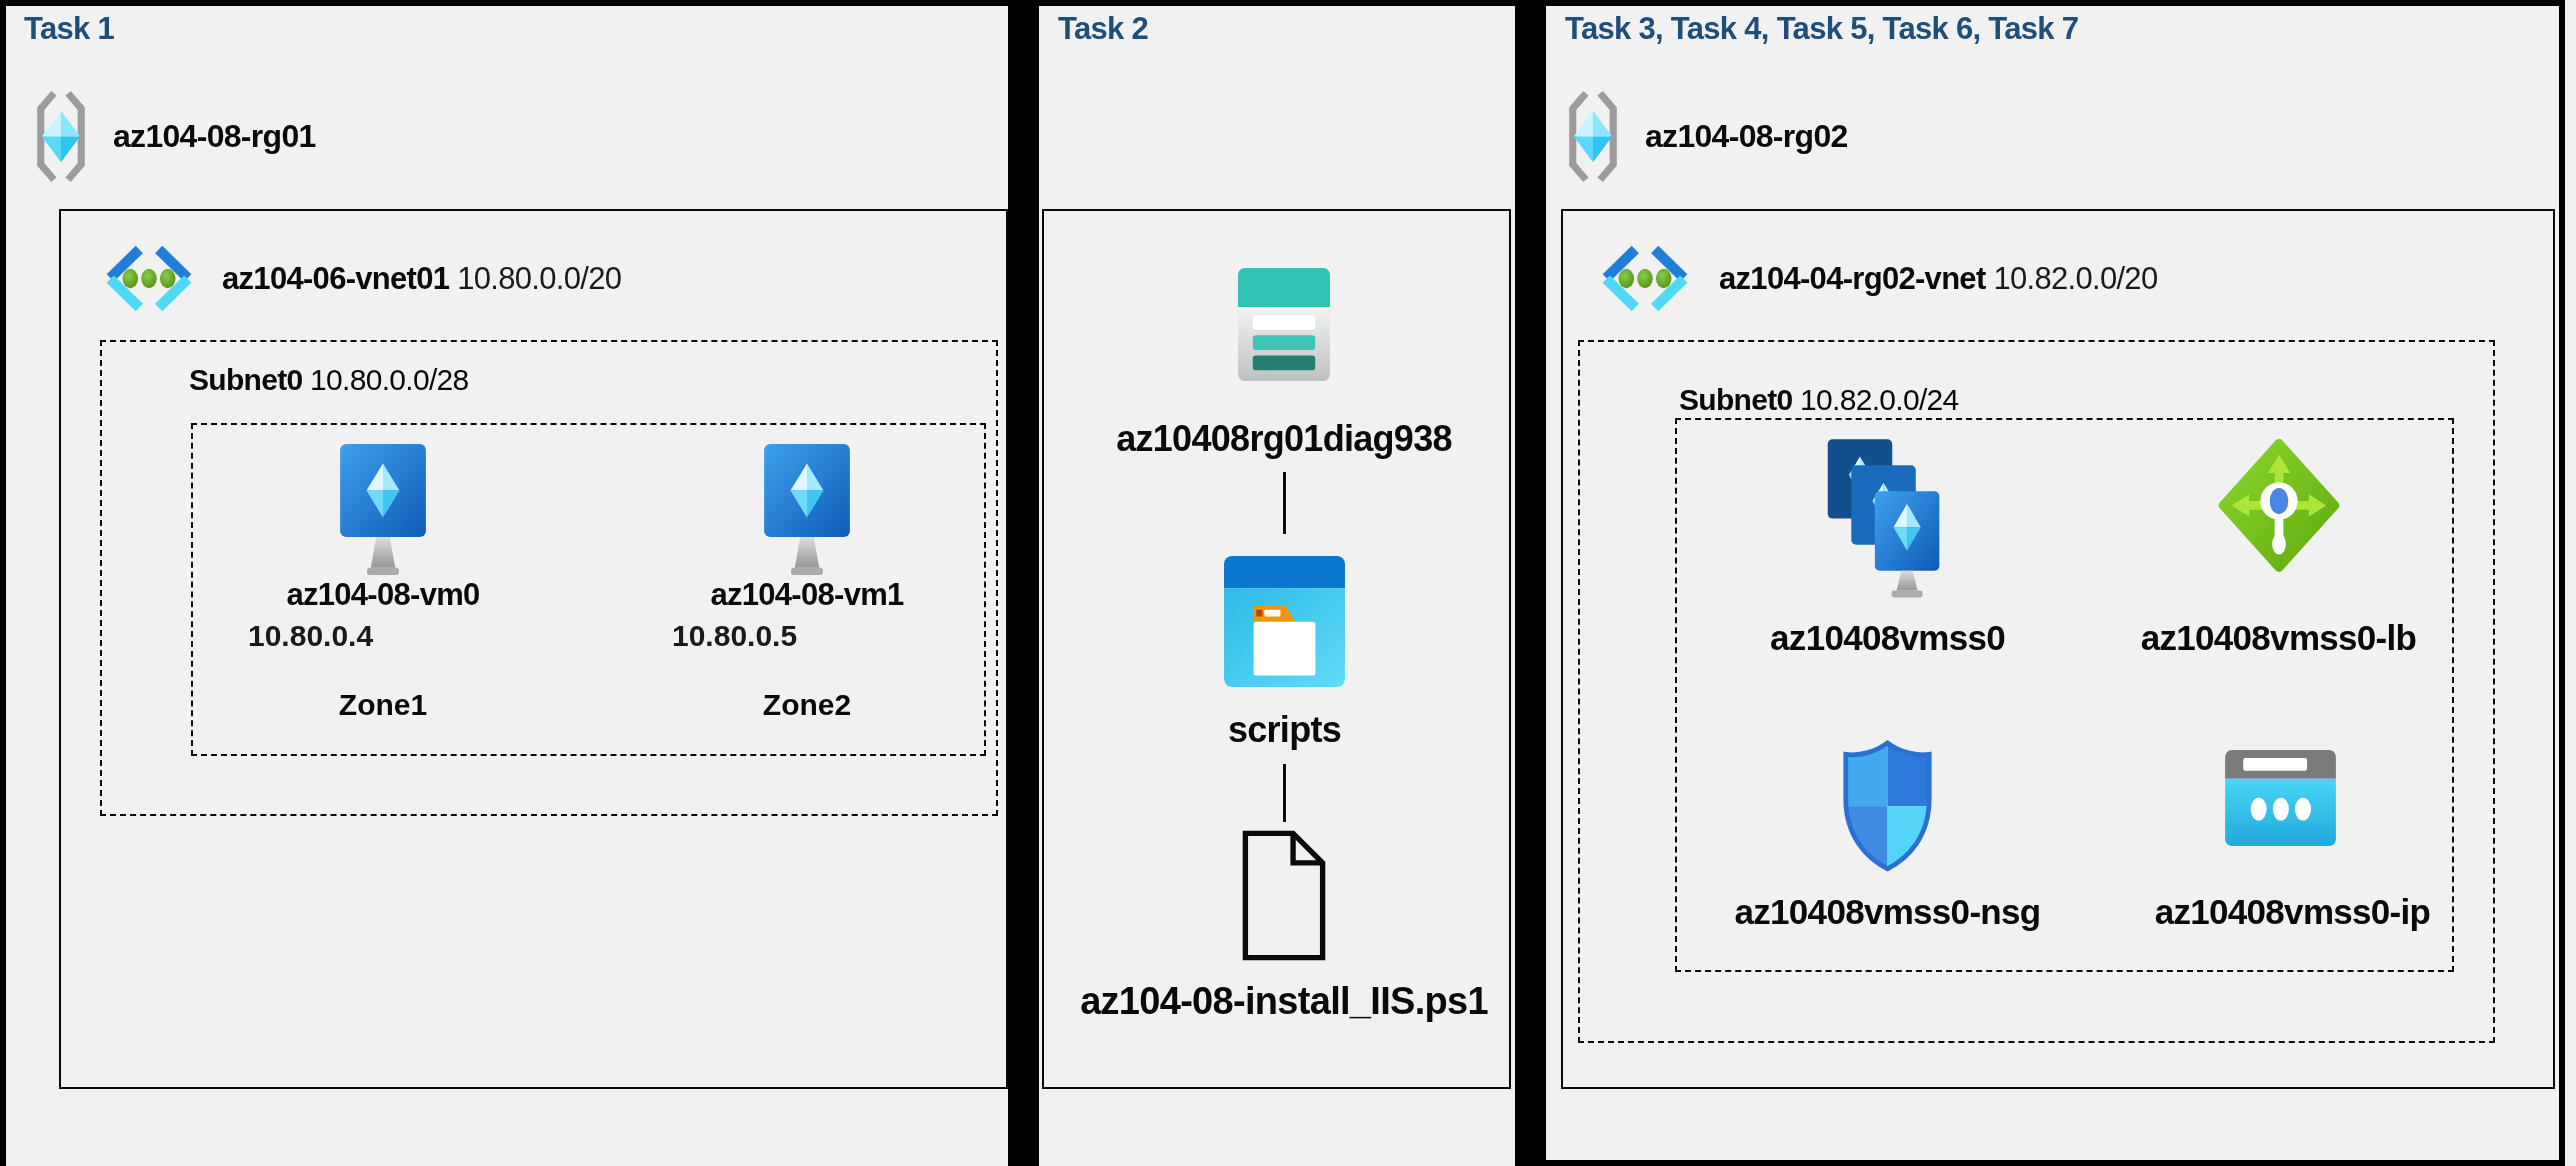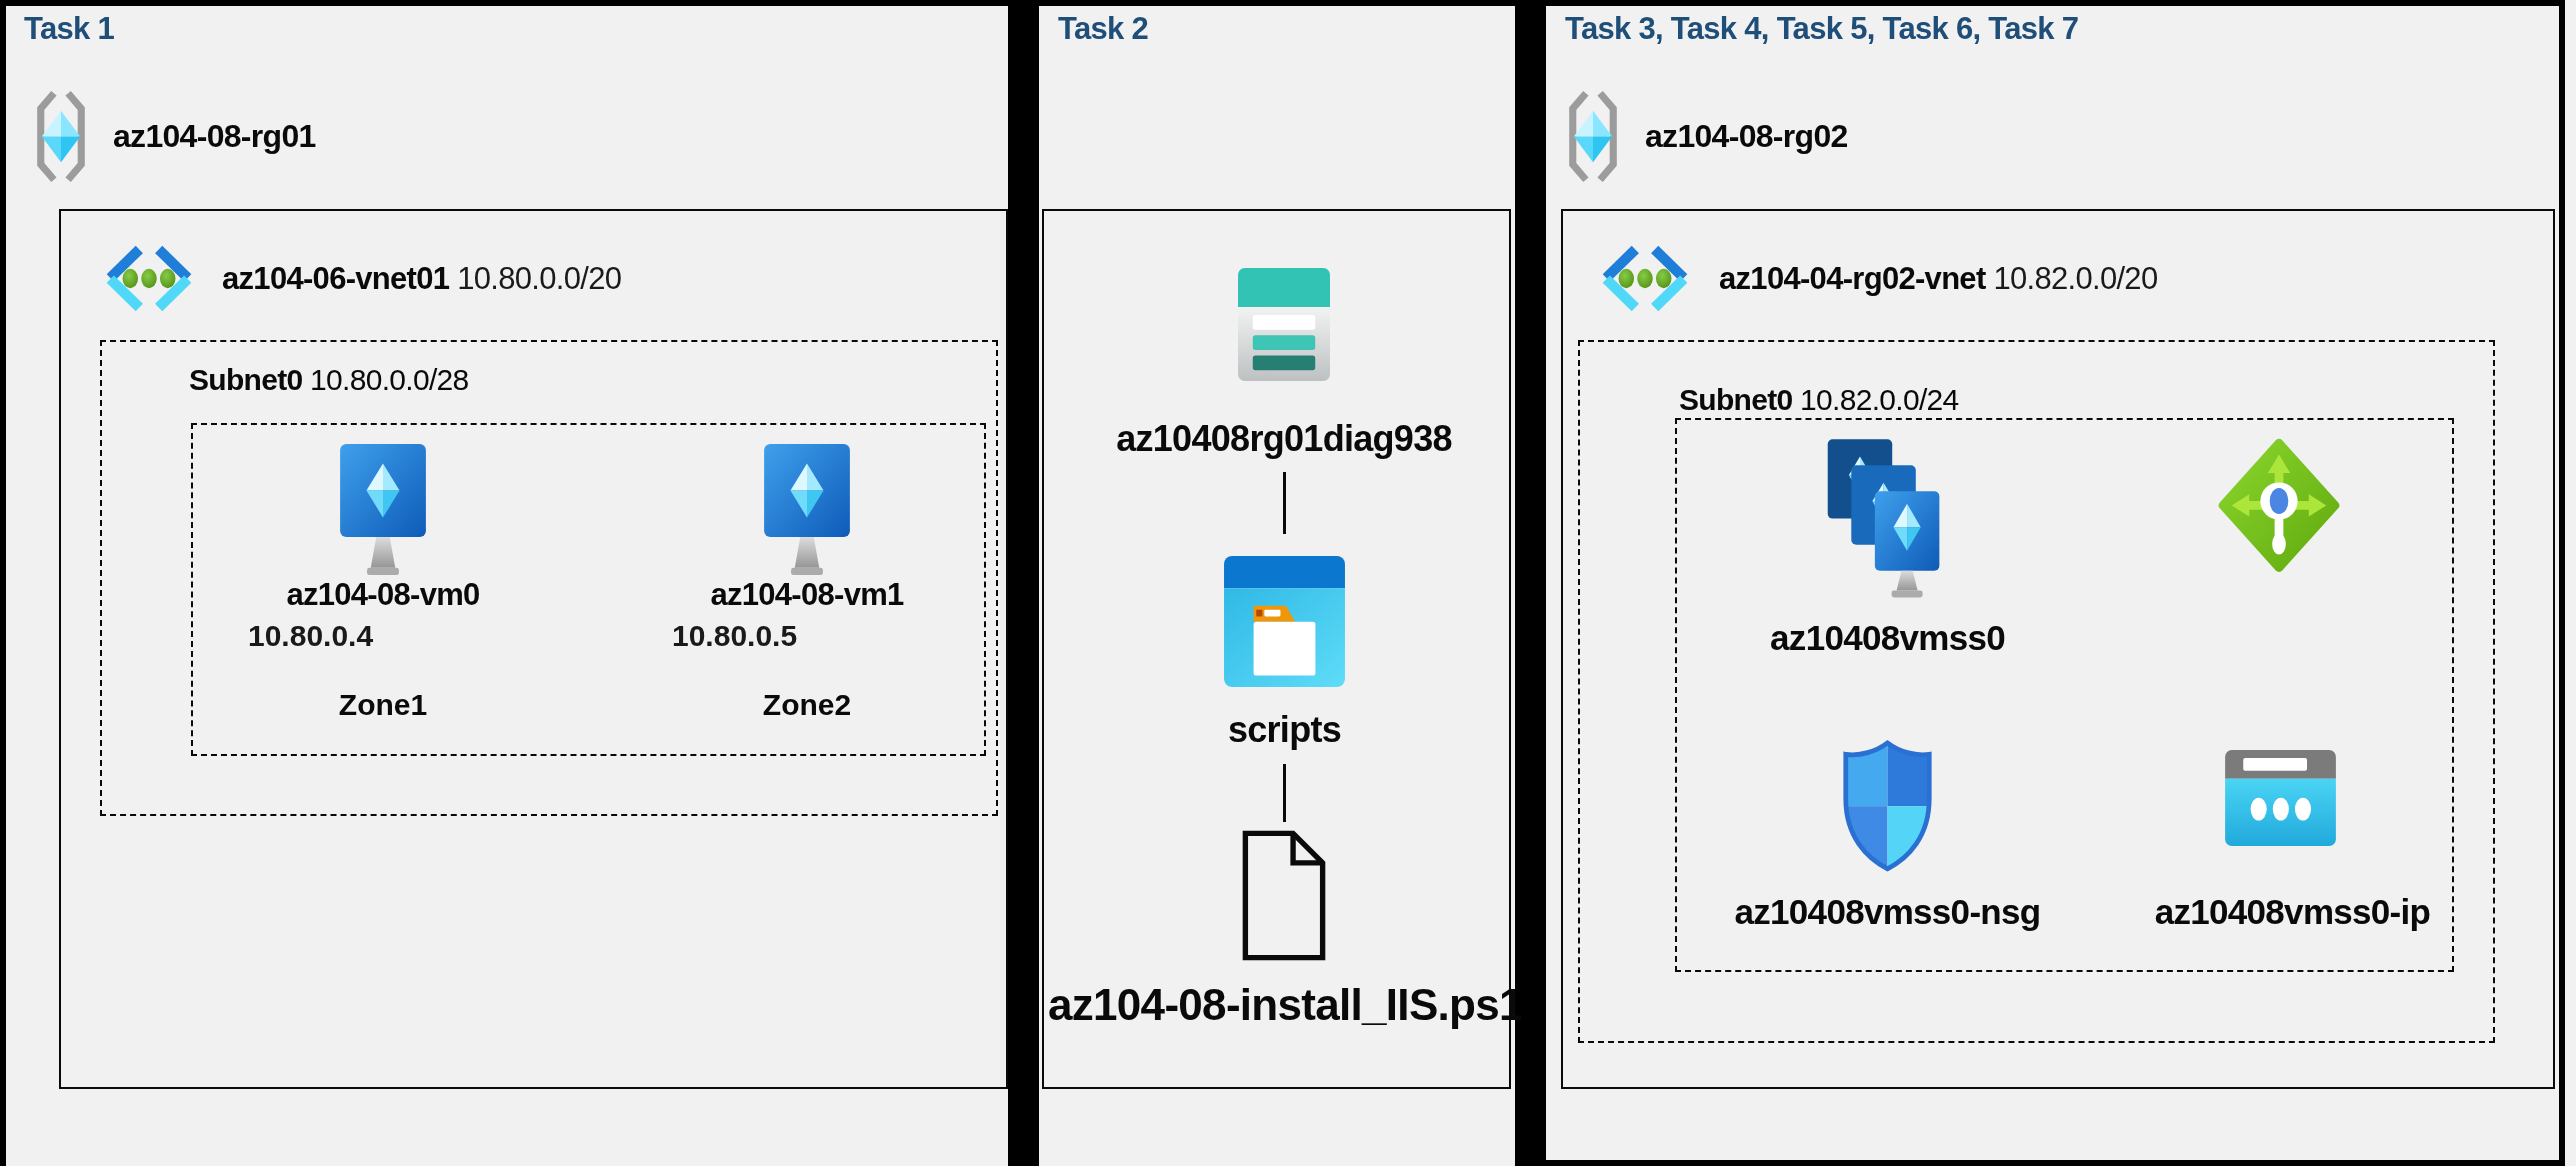--- a/index.html
+++ b/index.html
@@ -174,21 +174,21 @@
   <div class="big-name" style="left:1116px;top:710px;width:337px;">scripts</div>
 
   <div class="connector" style="left:1283px;top:764px;height:58px;"></div>
 
   <div class="icon" style="left:1242px;top:830px;">
     <svg width="84" height="131" viewBox="0 0 125 195">
       <path d="M5,5 L76,5 L120,49 L120,190 L5,190 Z" fill="#F1F1F2" stroke="#0A0A0A" stroke-width="8"></path>
       <path d="M76,5 L76,49 L120,49" fill="none" stroke="#0A0A0A" stroke-width="8"></path>
     </svg>
   </div>
-  <div class="big-name" style="left:1048px;top:981px;width:472px;font-size:44px;">az104-08-install_IIS.ps1</div>
+  <div class="big-name" style="left:1048px;top:981px;width:472px;font-size:38px;">az104-08-install_IIS.ps1</div>
 
   <div class="sep" style="left:1521px;width:19px;"></div>
 
   <div class="panel" style="left:1540px;width:1025px;height:1166px;"></div>
 
   <div class="task-title" style="left:1565px;top:12px;">Task 3, Task 4, Task 5, Task 6, Task 7</div>
 
   <div class="icon" style="left:1564px;top:80px;">
     <svg width="58" height="113" viewBox="0 0 106 170">
       <polyline points="40,6 16,34 16,136 40,164" fill="none" stroke="#9C9C9C" stroke-width="13"></polyline>
@@ -258,20 +258,21 @@
       <rect x="50" y="103" width="34" height="14" fill="#ACE63B"></rect>
       <polygon points="24,110 52,92 52,128" fill="#ACE63B"></polygon>
       <rect x="116" y="103" width="34" height="14" fill="#ACE63B"></rect>
       <polygon points="176,110 148,92 148,128" fill="#ACE63B"></polygon>
       <circle cx="100" cy="103" r="30" fill="#FFFFFF"></circle>
       <ellipse cx="100" cy="103" rx="15" ry="21" fill="#4B87E2"></ellipse>
       <rect x="93" y="130" width="14" height="32" fill="#FFFFFF"></rect>
       <ellipse cx="100" cy="172" rx="11" ry="17" fill="#FFFFFF"></ellipse>
     </svg>
   </div>
+  <div class="res-name" style="left:2110px;top:619px;width:337px;">az10408vmss0-lb</div>
 
   <div class="icon" style="left:1837px;top:738px;">
     <svg width="101" height="135" viewBox="0 0 150 200">
       <g clip-path="url(#shieldClip)">
         <rect x="0" y="0" width="75" height="101" fill="#44A9EE"></rect>
         <rect x="75" y="0" width="75" height="101" fill="#2E7ADA"></rect>
         <rect x="0" y="101" width="75" height="99" fill="#3F8AE4"></rect>
         <rect x="75" y="101" width="75" height="99" fill="#54D5F8"></rect>
       </g>
       <path d="M75,7 C58,20 34,27 13,24 L13,90 C13,146 44,178 75,194 C106,178 137,146 137,90 L137,24 C116,27 92,20 75,7 Z" fill="none" stroke="#2A70D2" stroke-width="7"></path>

